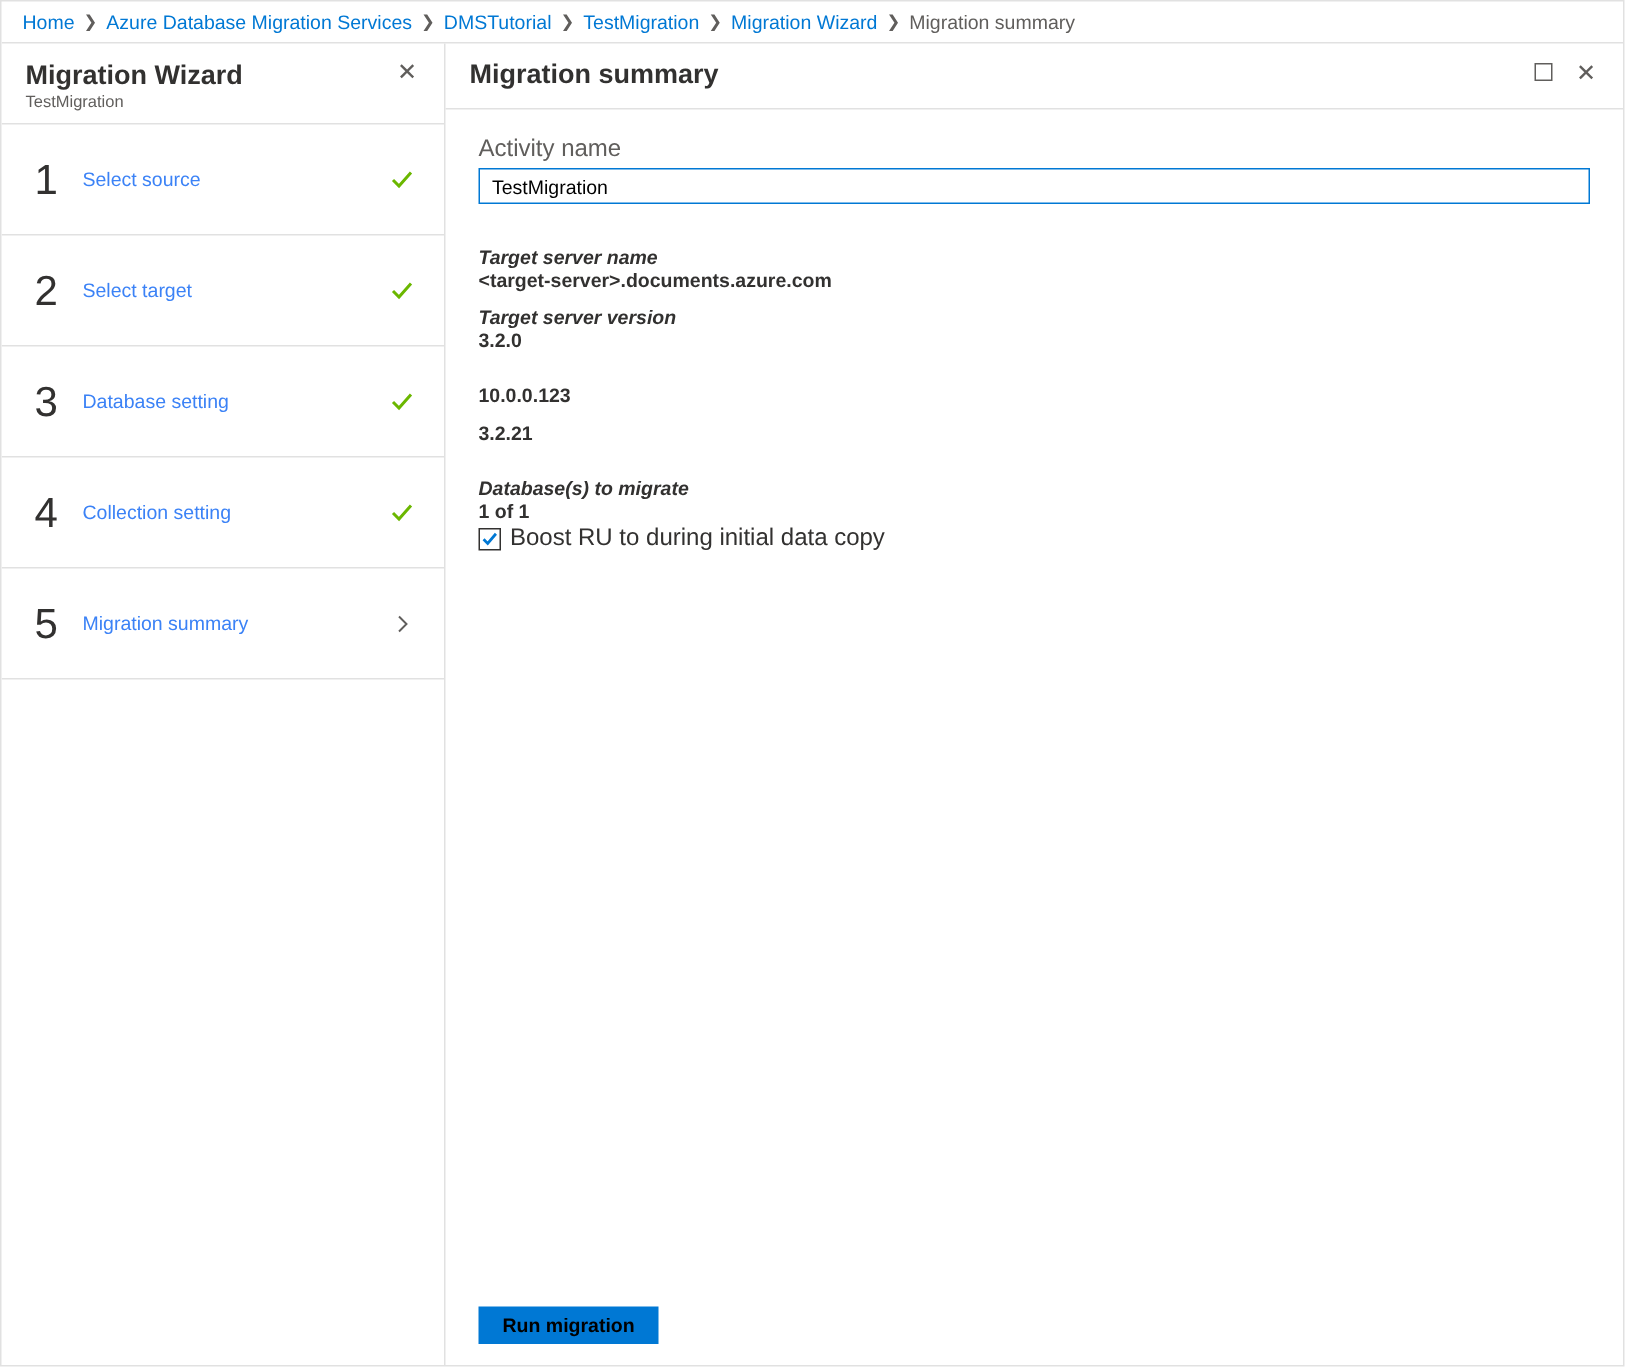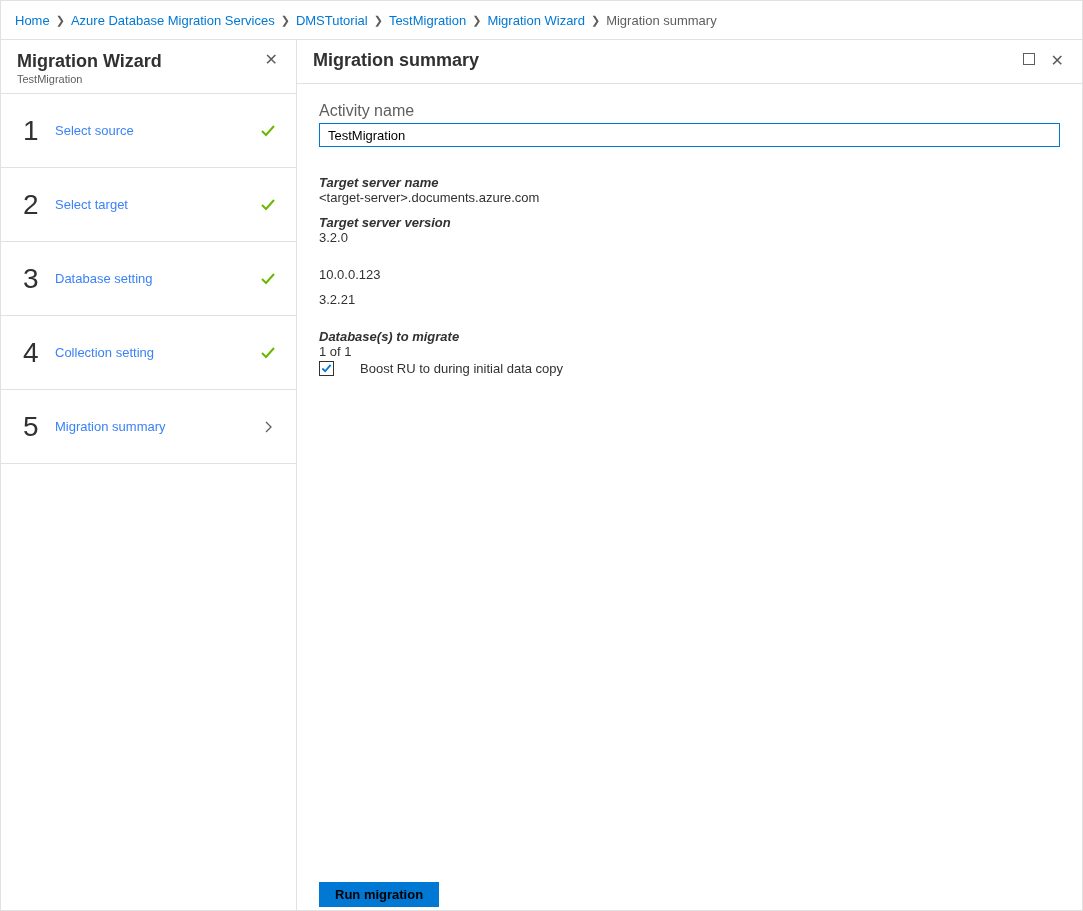--- a/index.html
+++ b/index.html
@@ -14,21 +14,21 @@
     border: 1px solid #e1e1e1;
   }
   a { color: #0078d4; text-decoration: none; }
 
   
   .breadcrumb {
     display: flex;
     align-items: center;
     padding: 6px 14px;
     border-bottom: 1px solid #e1e1e1;
-    height: 39px;
+    height: 28px;
     font-size: 13px;
     gap: 6px;
     flex-wrap: nowrap;
     white-space: nowrap;
   }
   .breadcrumb .sep {
     color: #605e5c;
     font-size: 11px;
   }
   .breadcrumb .current {
@@ -160,40 +160,41 @@
   }
   .info-label {
     font-size: 13px;
     font-weight: 700;
     color: #323130;
     font-style: italic;
   }
   .info-value {
     font-size: 13px;
     color: #323130;
+    font-weight: bold;
   }
   .info-group.second { margin-top: 22px; }
   .info-group.third { margin-top: 22px; }
   .checkbox-row {
     display: flex;
     align-items: center;
     gap: 6px;
     margin-top: 2px;
   }
   .checkbox {
     width: 15px;
     height: 15px;
     border: 1px solid #323130;
     display: flex;
     align-items: center;
     justify-content: center;
     cursor: pointer;
   }
   .checkbox svg { width: 11px; height: 11px; }
-  .checkbox-label { font-size: 13px; margin-left: 20px; }
+  .checkbox-label { font-size: 16px; }
 
   
   .content-footer {
     padding: 10px 22px 14px 22px;
   }
   .primary-btn {
     background: #0078d4;
     color: #000000;
     border: none;
     font-size: 13px;

